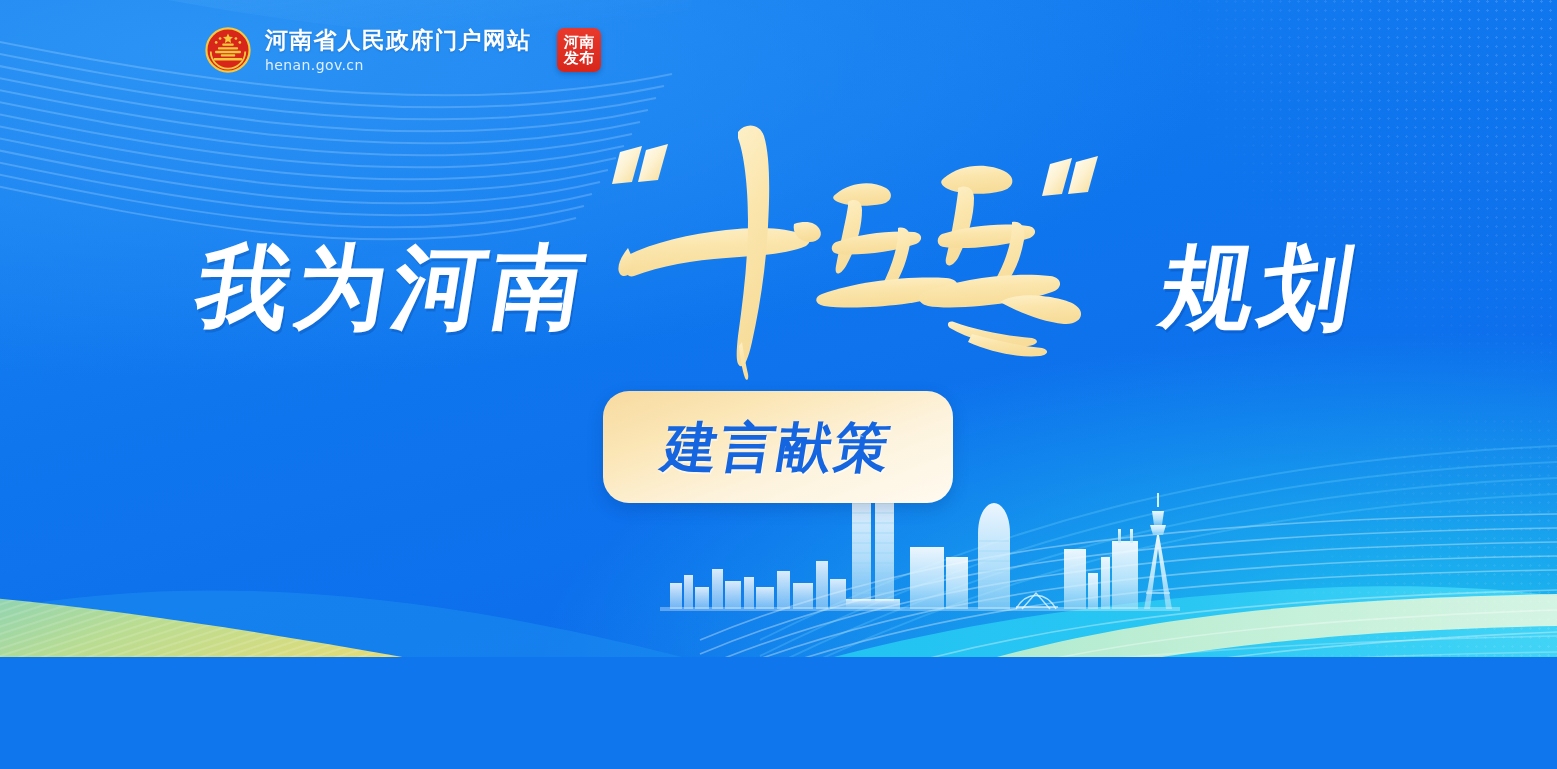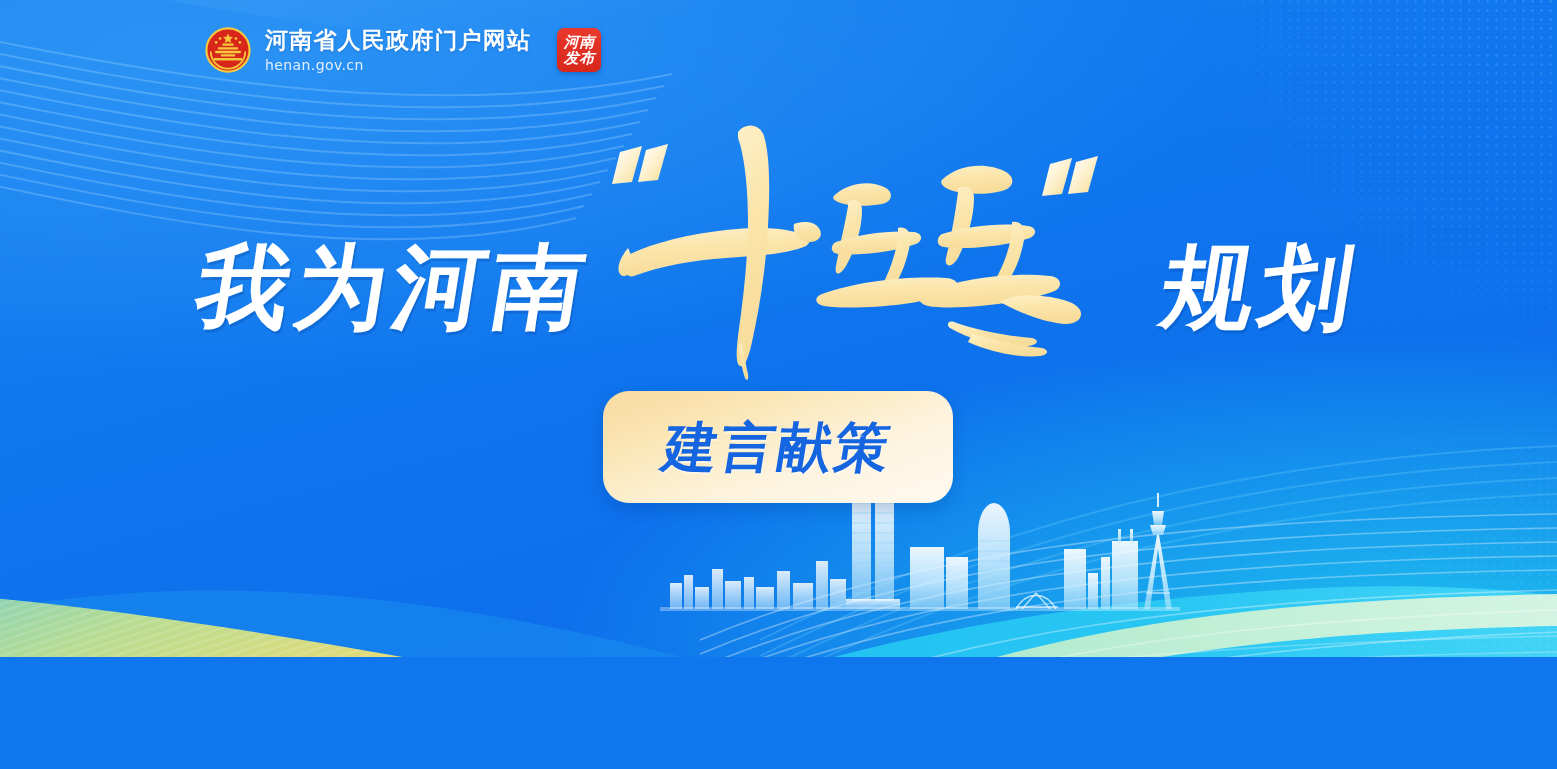--- a/index.html
+++ b/index.html
@@ -52,21 +52,20 @@
     font-family:"DejaVu Sans",sans-serif;opacity:.96;
   }
   .hf-badge{
     width:44px;height:44px;margin-left:12px;border-radius:7px;
     background:linear-gradient(180deg,#e8392c 0%,#d8261b 100%);
     display:flex;flex-direction:column;align-items:center;justify-content:center;
     box-shadow:0 2px 5px rgba(0,30,90,.28);
   }
   .hf-badge span{
     color:#fff;font-size:15px;font-weight:700;line-height:1.04;letter-spacing:.5px;
-    font-style:italic;
   }
 
   
   .hero{
     position:absolute;left:0;top:0;width:1557px;height:769px;
     z-index:20;pointer-events:none;
   }
   .title-row{
     position:absolute;left:0;top:222px;width:1557px;height:130px;
     display:flex;align-items:center;justify-content:center;gap:0;

